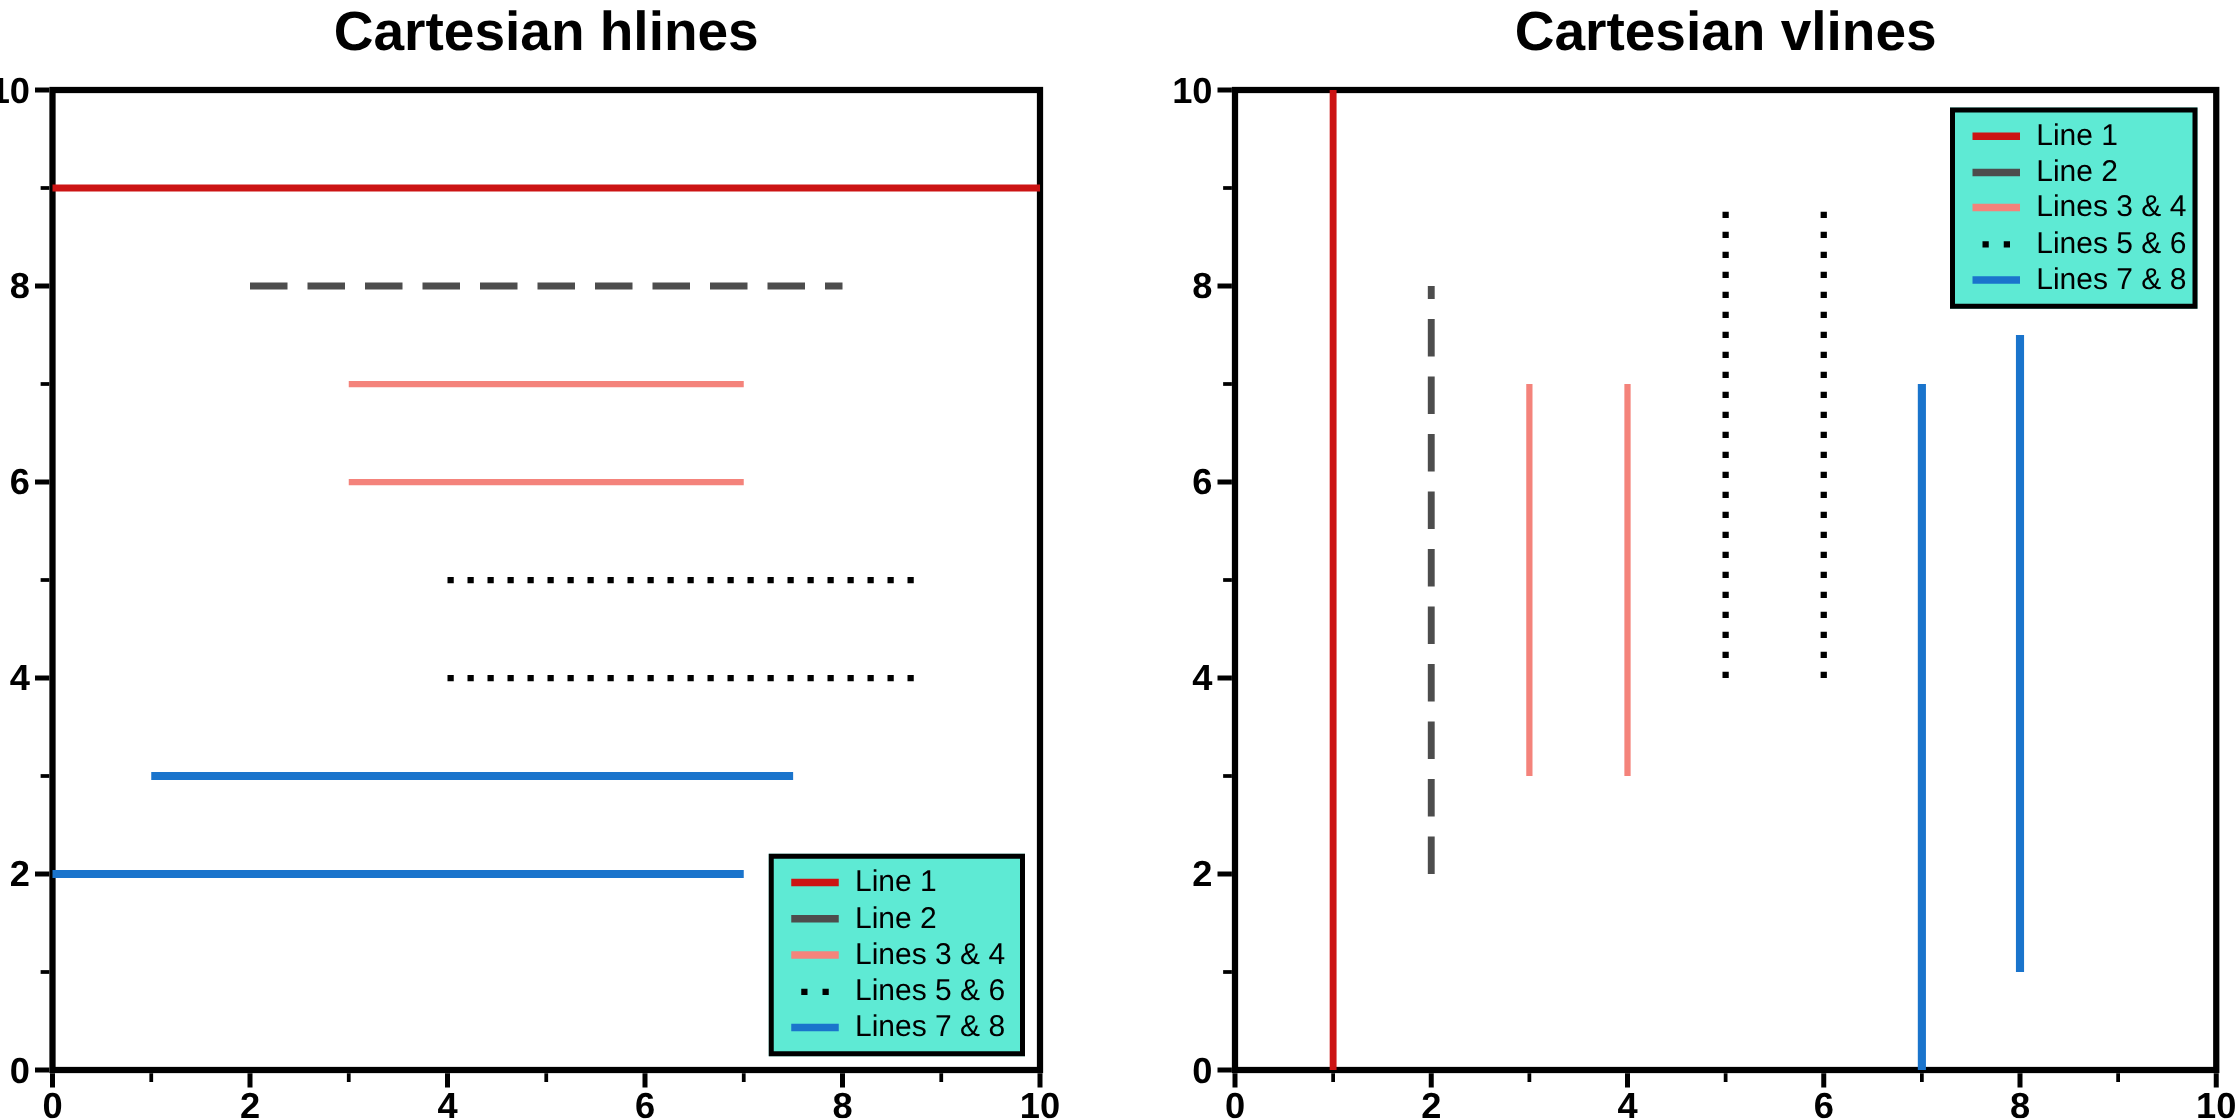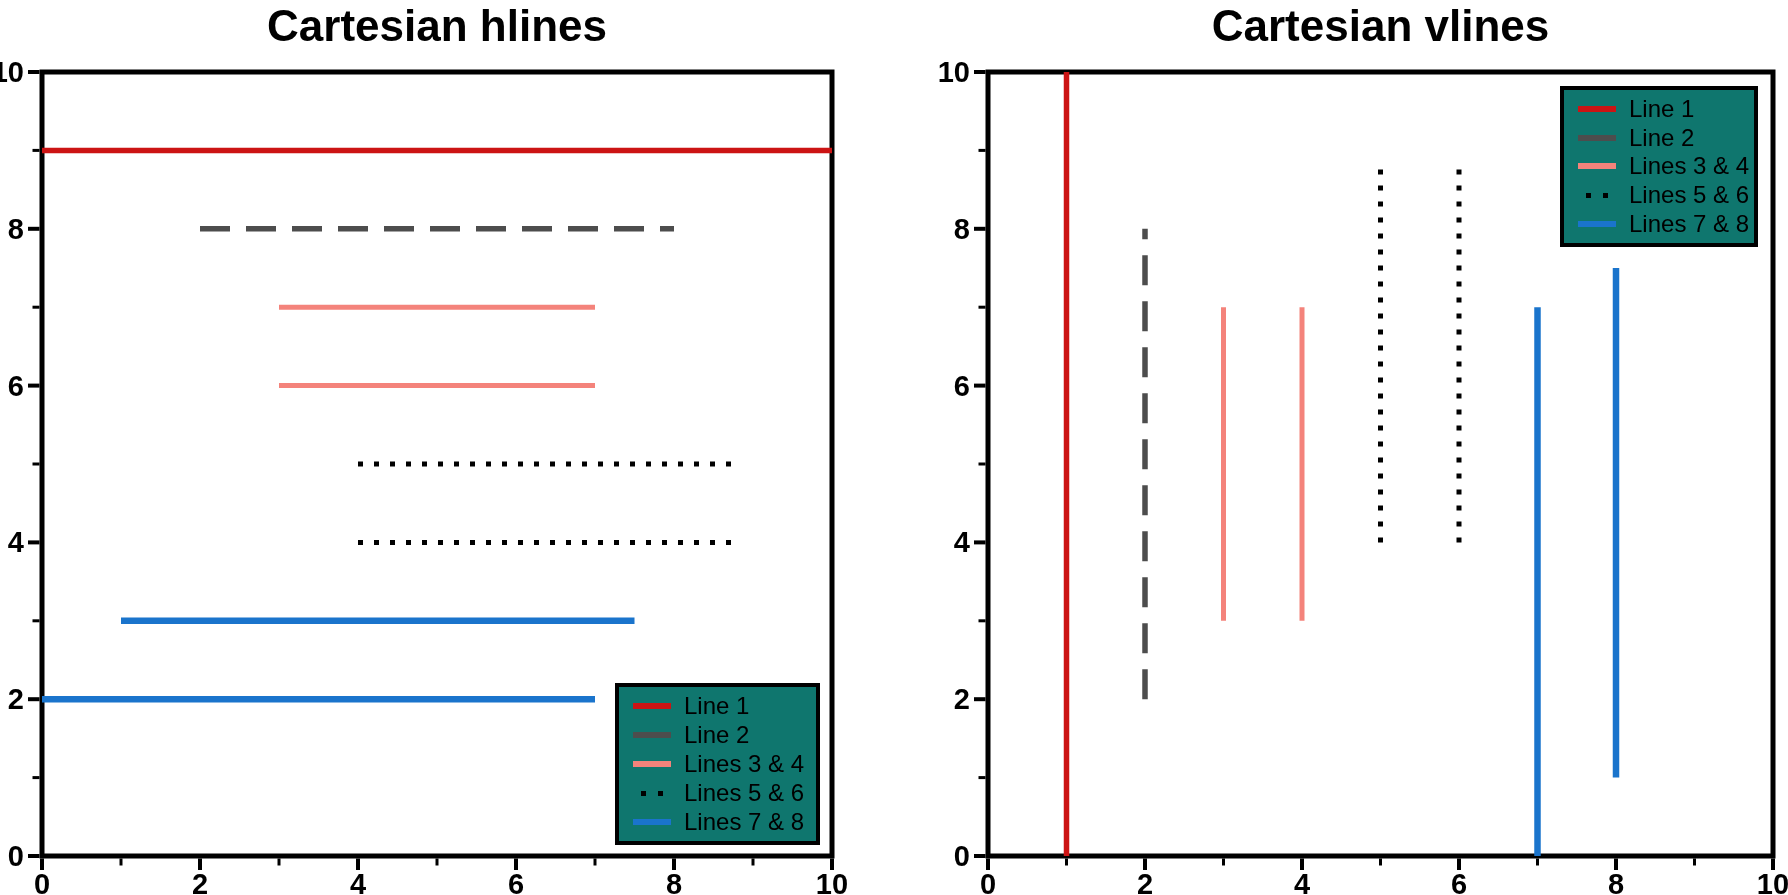--- a/index.html
+++ b/index.html
@@ -25,21 +25,21 @@
     font-weight:bold;
     color:#000000;
     line-height:1.1;
     white-space:nowrap;
   }
   #title-0{left:42px;width:790px;}
   #title-1{left:988px;width:785px;}
   .legend{
     position:absolute;
     box-sizing:border-box;
-    background:#0f766e;
+    background:#5eead4;
     border:4px solid #000000;
     display:flex;
     flex-direction:column;
     justify-content:space-evenly;
     padding:4px 10px 4px 14px;
   }
   #legend-0{left:615px;top:683px;width:205px;height:162px;}
   #legend-1{left:1560px;top:86px;width:198px;height:161px;}
   .lrow{display:flex;align-items:center;}
   .swatch{

